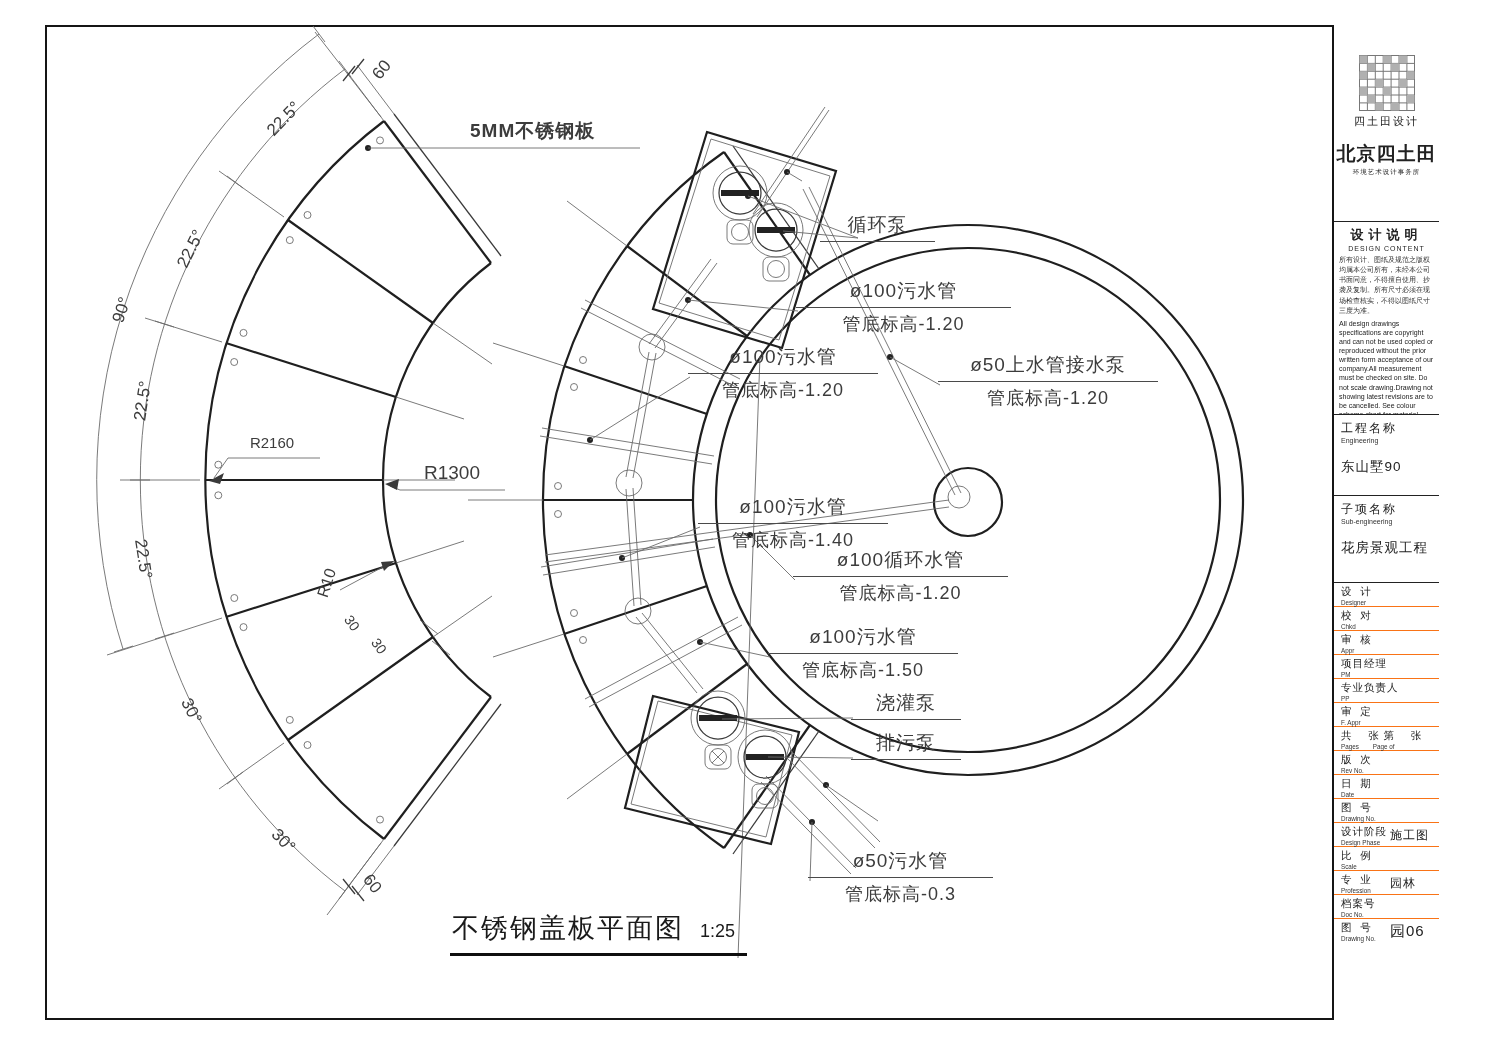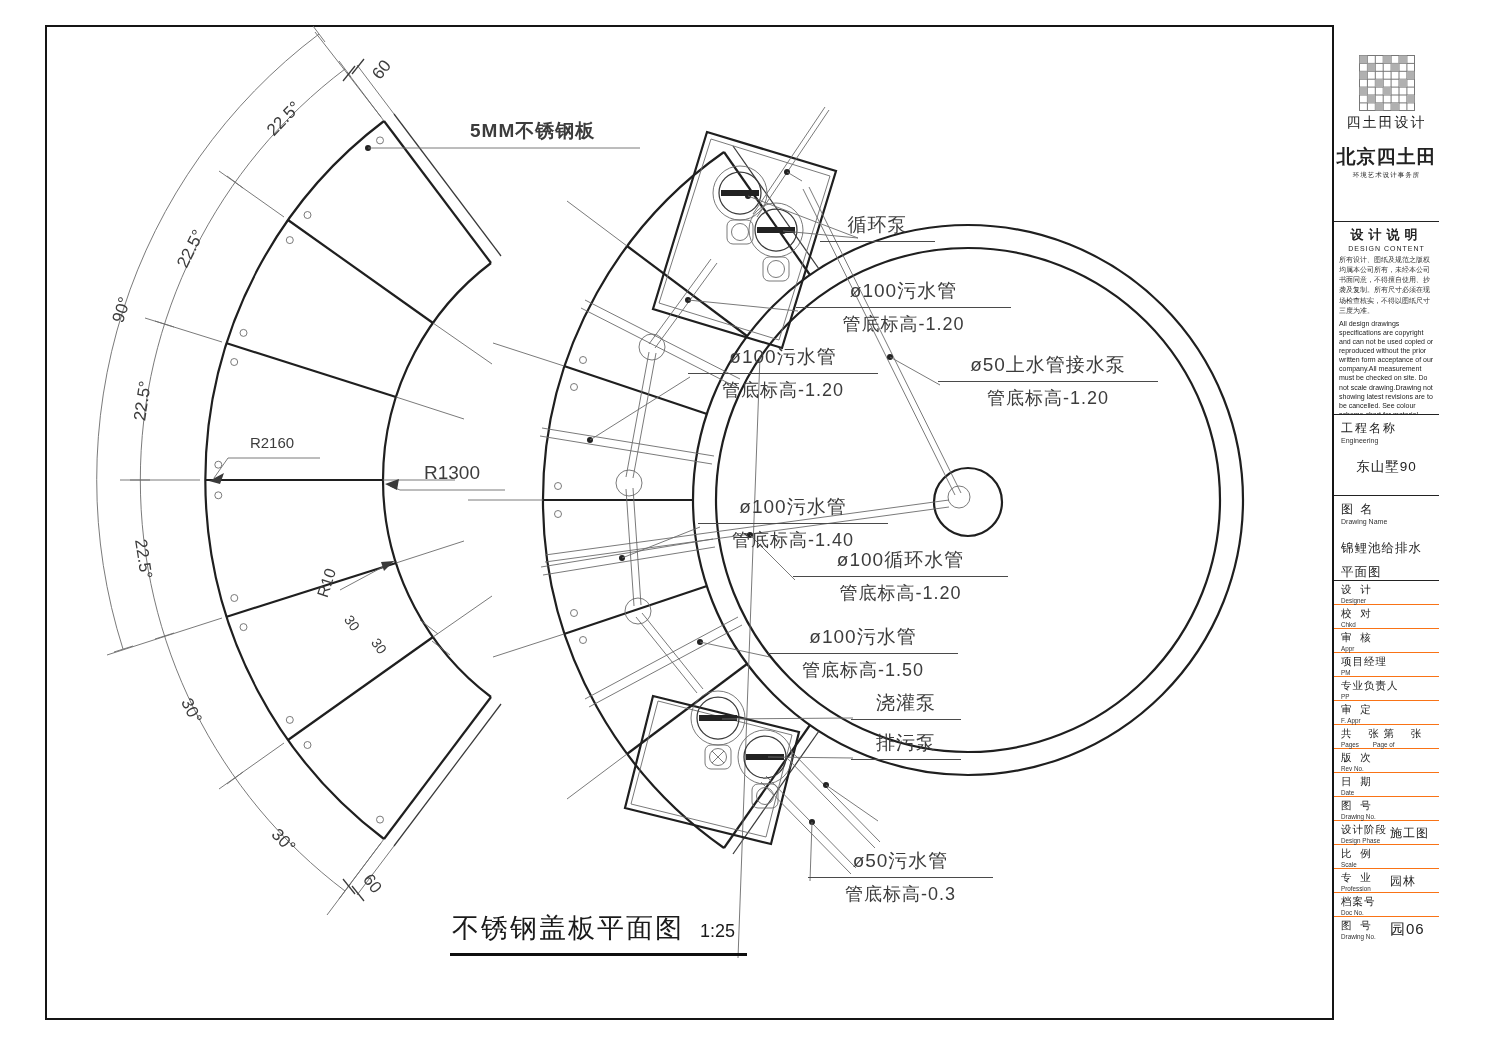--- a/index.html
+++ b/index.html
@@ -17,32 +17,32 @@
   .callout{position:absolute;text-align:center;color:#3c3c3c;}
   .callout .l1{display:block;font-size:19px;padding:0 3px 3px;border-bottom:1.6px solid #4a4a4a;letter-spacing:1px;}
   .callout .l2{display:block;font-size:18px;padding-top:4px;letter-spacing:1px;}
   .dtitle{position:absolute;font-size:27px;color:#1a1a1a;border-bottom:3.5px solid #0e0e0e;padding:0 12px 7px 2px;white-space:nowrap;letter-spacing:2px;}
   .dtitle .scale{font-size:18px;margin-left:16px;letter-spacing:0;}
   
   .tb{position:absolute;left:1332px;top:25px;width:107px;height:995px;border-left:2px solid #151515;box-sizing:border-box;background:#fff;}
   .tb-sec{box-sizing:border-box;border-bottom:1.5px solid #222;overflow:hidden;position:relative;}
   .tb-head{height:197px;text-align:center;padding-top:30px;}
   .tb-logo{display:block;margin:0 auto;}
-  .tb-logo-cap{font-size:14px;letter-spacing:2px;margin-top:3px;}
+  .tb-logo-cap{font-size:11px;letter-spacing:2px;margin-top:3px;}
   .tb-company{font-size:19px;font-weight:bold;letter-spacing:1px;margin-top:12px;}
   .tb-company-sub{font-size:6.5px;letter-spacing:1px;margin-top:1px;}
   .tb-notes{height:193px;padding:4px 5px 0;}
   .tb-notes-title{text-align:center;font-size:13px;font-weight:bold;letter-spacing:5px;}
   .tb-notes-sub{text-align:center;font-size:7px;letter-spacing:1px;margin:1px 0 3px;}
   .tb-notes-cn{font-size:7px;line-height:1.45;color:#333;}
   .tb-notes-en{font-size:7px;line-height:1.3;color:#222;margin-top:3px;}
   .tb-field{box-sizing:border-box;padding:5px 7px 0;}
   .tb-f-cn{font-size:12px;letter-spacing:2px;}
   .tb-f-en{font-size:7px;color:#333;}
-  .tb-f-val{font-size:13.5px;text-align:center;margin-top:14px;letter-spacing:1px;}
+  .tb-f-val{font-size:13.5px;margin-top:14px;letter-spacing:1px;}
   .tb-f-val2{font-size:12.5px;margin-top:12px;line-height:1.9;letter-spacing:1px;}
   .tb-rows{height:354px;display:flex;flex-direction:column;}
   .tb-row{flex:1;border-bottom:1px solid #f97316;box-sizing:border-box;padding:2px 0 0 7px;position:relative;}
   .tb-row:last-child{border-bottom:none;}
   .tb-row .cn{font-size:10.5px;letter-spacing:1px;white-space:pre;display:block;}
   .tb-row .en{font-size:6.3px;color:#333;white-space:pre;display:block;}
   .tb-row .val{position:absolute;left:56px;top:4px;font-size:12px;letter-spacing:1px;}
   .tb-row .val.big{font-size:15px;top:3px;}
 </style>
 </head>
@@ -379,27 +379,24 @@
       <div class="tb-notes-sub">DESIGN CONTENT</div>
       <div class="tb-notes-cn">所有设计、图纸及规范之版权均属本公司所有，未经本公司书面同意，不得擅自使用、抄袭及复制。所有尺寸必须在现场检查核实，不得以图纸尺寸三度为准。</div>
       <div class="tb-notes-en">All design drawings specifications are copyright and can not be used copied or reproduced without the prior written form acceptance of our company.All measurement must be checked on site. Do not scale drawing.Drawing not showing latest revisions are to be cancelled. See colour scheme chart for material finishes and specification. Manufacturer shall prepare"shop drawing or prototype samples"for this item and submit them to the designer for checking and approval.</div>
     </div>
 
     <div class="tb-sec tb-field" style="height:81px;">
       <div class="tb-f-cn">工程名称</div>
       <div class="tb-f-en">Engineering</div>
       <div class="tb-f-val">东山墅90</div>
     </div>
-    <div class="tb-sec tb-field" style="height:85px;">
-      <div class="tb-f-cn">图  名</div>
-      <div class="tb-f-en">Drawing Name</div>
-      <div class="tb-f-val2">
-        <div>锦鲤池给排水平面图</div>
-
-      </div>
+    <div class="tb-sec tb-field" style="height:87px;">
+      <div class="tb-f-cn">子项名称</div>
+      <div class="tb-f-en">Sub-engineering</div>
+      <div class="tb-f-val">花房景观工程</div>
     </div>
 
     <div class="tb-rows">
       <div class="tb-row">
           <span class="cn">设  计</span>
           <span class="en">Designer</span>
           <span class="val"></span>
         </div>
       <div class="tb-row">
           <span class="cn">校  对</span>

